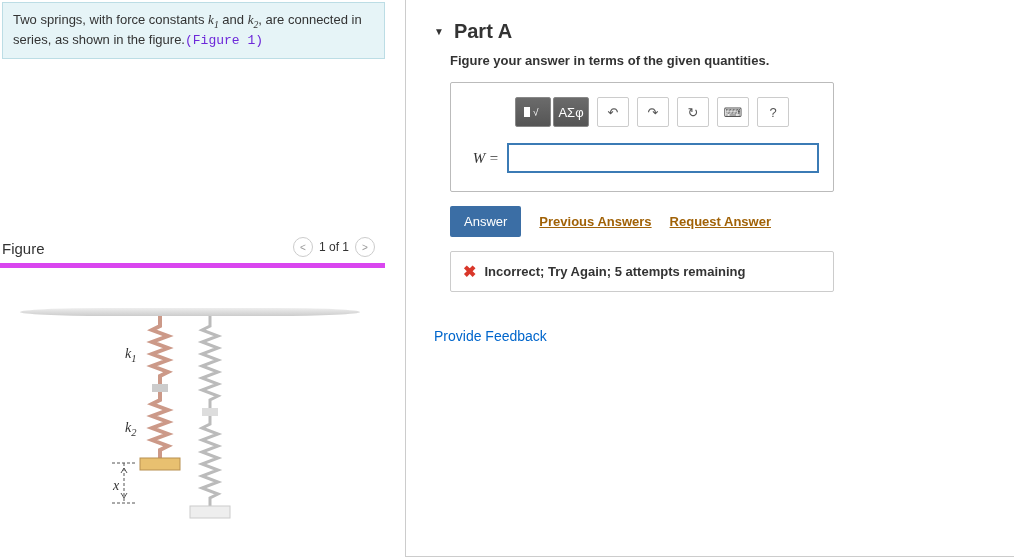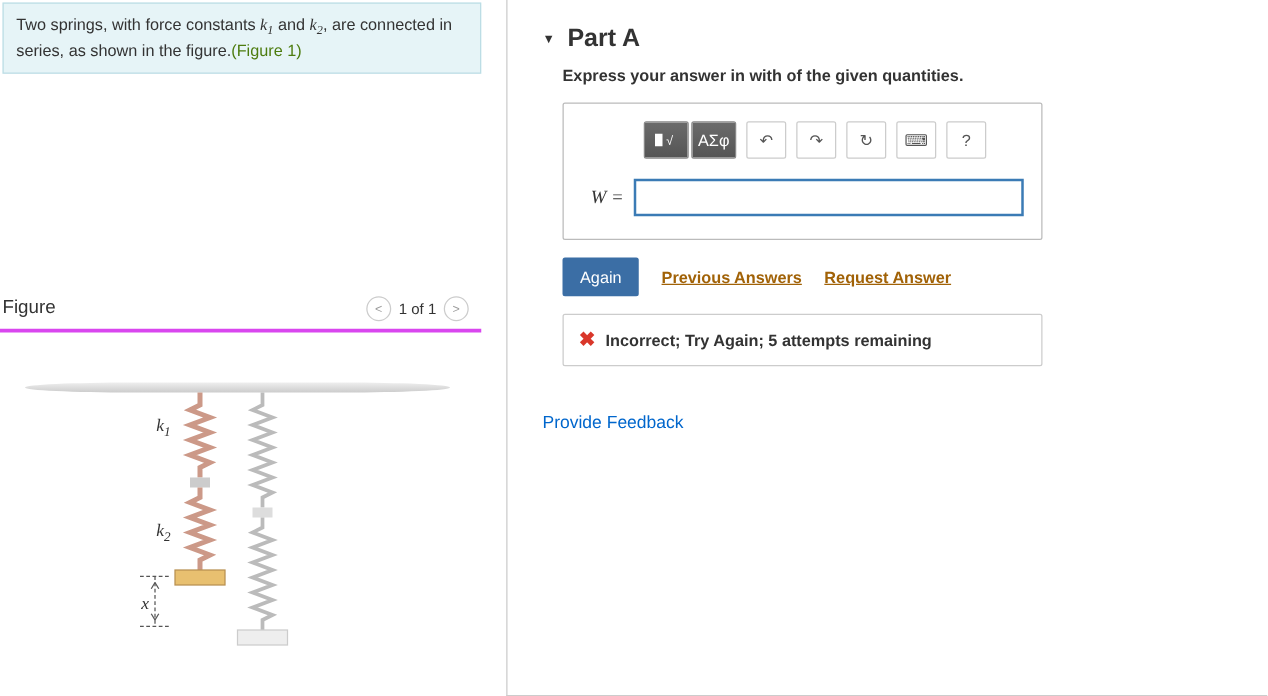--- a/index.html
+++ b/index.html
@@ -3,22 +3,22 @@
 <meta charset="utf-8">
 <style>
 * { box-sizing: border-box; margin: 0; padding: 0; }
 body { font-family: Arial, Helvetica, sans-serif; font-size: 13px; color: #333; background: #fff; width: 1014px; height: 557px; overflow: hidden; }
 .container { display: flex; width: 100%; height: 100%; }
 .left-col { width: 395px; padding: 0; }
 .right-col { flex: 1; border: 1px solid #ccc; border-top: none; border-right: none; margin-left: 10px; background: #fff; }
 .problem-box { background: #e6f4f7; border: 1px solid #bcdde5; padding: 8px 10px; margin: 2px 10px 0 2px; font-size: 13px; line-height: 1.4; }
 .italic { font-style: italic; font-family: 'Times New Roman', serif; }
 .sub { font-size: 0.75em; vertical-align: sub; }
-.figure-link { color: #4d7c0f; cursor: pointer; }
-.figure-header { display: flex; justify-content: space-between; align-items: flex-start; padding: 8px 10px 6px 2px; margin-top: 170px; border-bottom: 3px solid #d946ef; margin-right: 10px; }
+.figure-link { color: #6d28d9; cursor: pointer; font-family: Liberation Mono, monospace; }
+.figure-header { display: flex; justify-content: space-between; align-items: flex-end; padding: 8px 10px 6px 2px; margin-top: 170px; border-bottom: 5px solid #d946ef; margin-right: 10px; }
 .figure-title { font-size: 15px; color: #333; }
 .figure-nav { display: flex; align-items: center; gap: 6px; font-size: 12px; }
 .nav-btn { width: 20px; height: 20px; border: 1px solid #ccc; border-radius: 50%; background: #fff; display: flex; align-items: center; justify-content: center; color: #999; cursor: pointer; font-size: 10px; }
 .figure-content { padding: 30px 40px; position: relative; height: 260px; }
 .table-top { position: absolute; top: 40px; left: 20px; width: 340px; height: 8px; background: linear-gradient(#eee,#ccc); border-radius: 50%/100%; }
 .spring-label { position: absolute; font-style: italic; font-family: 'Times New Roman', serif; font-size: 14px; }
 .part-header { display: flex; align-items: center; gap: 10px; padding: 20px 20px 10px 28px; }
 .tri { font-size: 10px; color: #333; }
 .part-title { font-weight: bold; font-size: 20px; }
 .question { padding: 14px 20px 8px 44px; font-size: 13.5px; }
@@ -74,33 +74,33 @@
         <line x1="104" y1="160" x2="101" y2="165" stroke="#555"></line>
           <line x1="104" y1="160" x2="107" y2="165" stroke="#555"></line>
         <line x1="104" y1="190" x2="101" y2="185" stroke="#555"></line>
           <line x1="104" y1="190" x2="107" y2="185" stroke="#555"></line>
 
         <path d="M190 8 L190 18 L182 22 L198 28 L182 34 L198 40 L182 46 L198 52 L182 58 L198 64 L182 70 L198 76 L182 82 L198 88 L190 92 L190 100" stroke="#bbb" stroke-width="3" fill="none"></path>
         <rect x="182" y="100" width="16" height="8" fill="#ddd"></rect>
         <path d="M190 108 L190 116 L182 120 L198 126 L182 132 L198 138 L182 144 L198 150 L182 156 L198 162 L182 168 L198 174 L182 180 L198 186 L190 190 L190 198" stroke="#bbb" stroke-width="3" fill="none"></path>
         <rect x="170" y="198" width="40" height="12" fill="#eee" stroke="#ccc"></rect>
       </svg>
-      <div class="spring-label" style="top:68px;left:125px"><span class="italic">k</span><span class="sub">1</span></div>
+      <div class="spring-label" style="top:78px;left:125px"><span class="italic">k</span><span class="sub">1</span></div>
       <div class="spring-label" style="top:152px;left:125px"><span class="italic">k</span><span class="sub">2</span></div>
       <div class="spring-label" style="top:210px;left:113px"><span class="italic">x</span></div>
     </div>
   </div>
 
   <div class="right-col">
     <div class="part-header">
       <span class="tri">▼</span>
       <span class="part-title">Part A</span>
     </div>
 
-    <div class="instruction">Express your answer in with of the given quantities.</div>
+    <div class="instruction">Figure your answer in terms of the given quantities.</div>
 
     <div class="answer-box">
       <div class="toolbar">
         <div class="tool-btn">
             <svg width="20" height="16">
               <rect x="1" y="3" width="6" height="10" fill="#fff" stroke="none"></rect>
               <text x="10" y="12" fill="#fff" font-size="10">√</text>
             </svg>
           </div>
         <div class="tool-btn">ΑΣφ</div>
@@ -110,21 +110,21 @@
         <div class="tool-btn light">⌨</div>
         <div class="tool-btn light">?</div>
       </div>
       <div class="answer-row">
         <div class="answer-label">W =</div>
         <input class="answer-input" type="text" style="">
       </div>
     </div>
 
     <div class="submit-row">
-      <button class="submit-btn">Again</button>
+      <button class="submit-btn">Answer</button>
       <span class="link">Previous Answers</span>
       <span class="link">Request Answer</span>
     </div>
 
     <div class="feedback-box">
       <span class="x-icon">✖</span>
       <span>Incorrect; Try Again; 5 attempts remaining</span>
     </div>
 
     <div class="provide-feedback">Provide Feedback</div>

